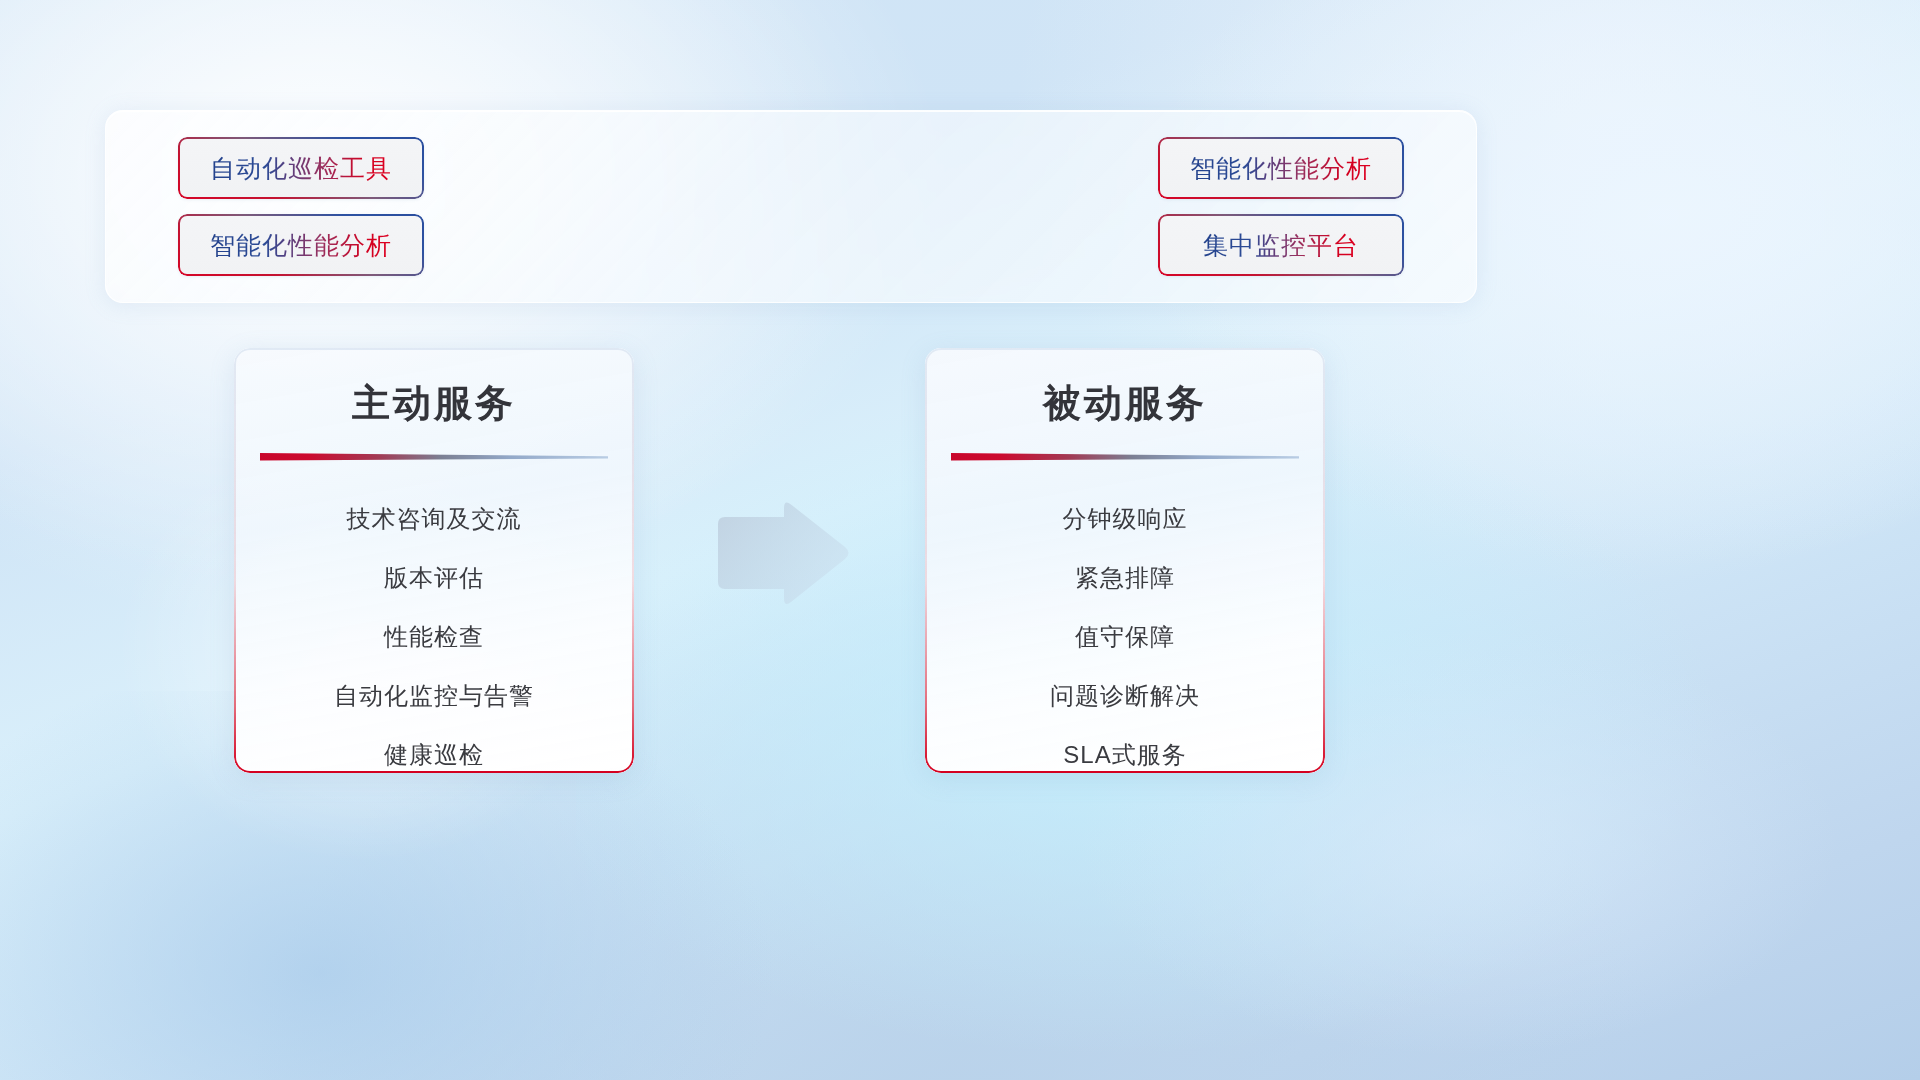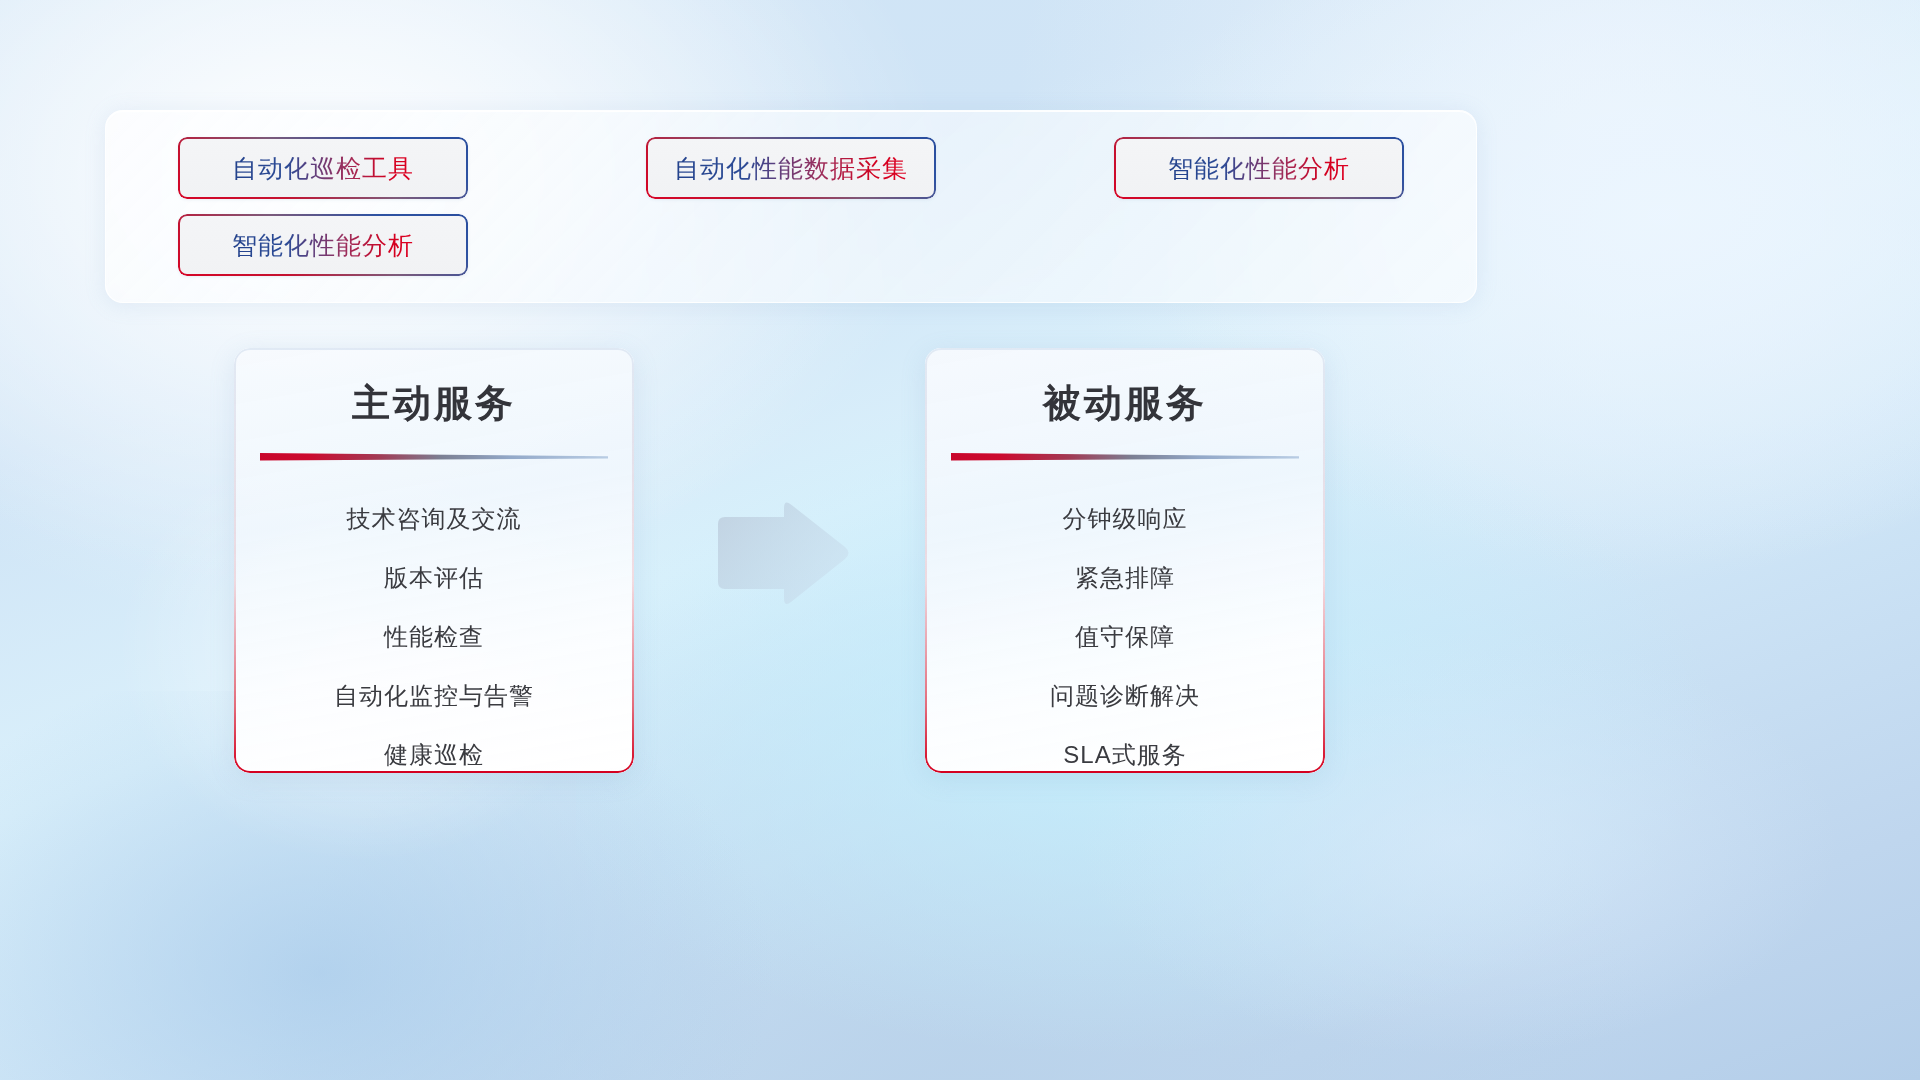--- a/index.html
+++ b/index.html
@@ -52,21 +52,21 @@
     background:linear-gradient(135deg, rgba(255,255,255,.72) 0%, rgba(249,252,255,.62) 45%, rgba(255,255,255,.55) 100%);
     border:1px solid rgba(255,255,255,.85);
     box-shadow:0 2px 22px rgba(120,155,195,.14), inset 0 1px 0 rgba(255,255,255,.9);
     backdrop-filter:blur(3px);
     padding:26px 72px;
     display:flex; flex-direction:column; justify-content:space-between;
   }
   .tag-row{ display:flex; justify-content:space-between; }
   .tag{
     position:relative;
-    width:290px; height:62px;
+    width:246px; height:62px;
     display:flex; align-items:center; justify-content:center;
     border-radius:9px;
     background:linear-gradient(180deg,#f4f5f7 0%, #f1f2f4 100%);
     box-shadow:0 1px 3px rgba(110,140,180,.12);
   }
   .tag::before{
     content:"";
     position:absolute; inset:0;
     border-radius:9px;
     padding:2px;
@@ -144,30 +144,30 @@
   <div class="bg-glow-f"></div>
 </div>
 
 <div id="top-panel">
 
   <div class="tag-row">
     <div class="tag">
       <span class="tag-text">自动化巡检工具</span>
     </div>
     <div class="tag">
-      <span class="tag-text">自动化性能数据采集</span>
-    </div>
-    <div class="tag">
       <span class="tag-text">智能化性能分析</span>
     </div>
   </div>
 
   <div class="tag-row">
     <div class="tag">
       <span class="tag-text">智能化性能分析</span>
+    </div>
+    <div class="tag">
+      <span class="tag-text">集中监控平台</span>
     </div>
   </div>
 
 </div>
 
 <div class="card" id="card-active">
   <div class="card-title">主动服务</div>
   <div class="divider-wrap">
     <svg class="divider" viewBox="0 0 348 12" preserveAspectRatio="none">
       <defs>

